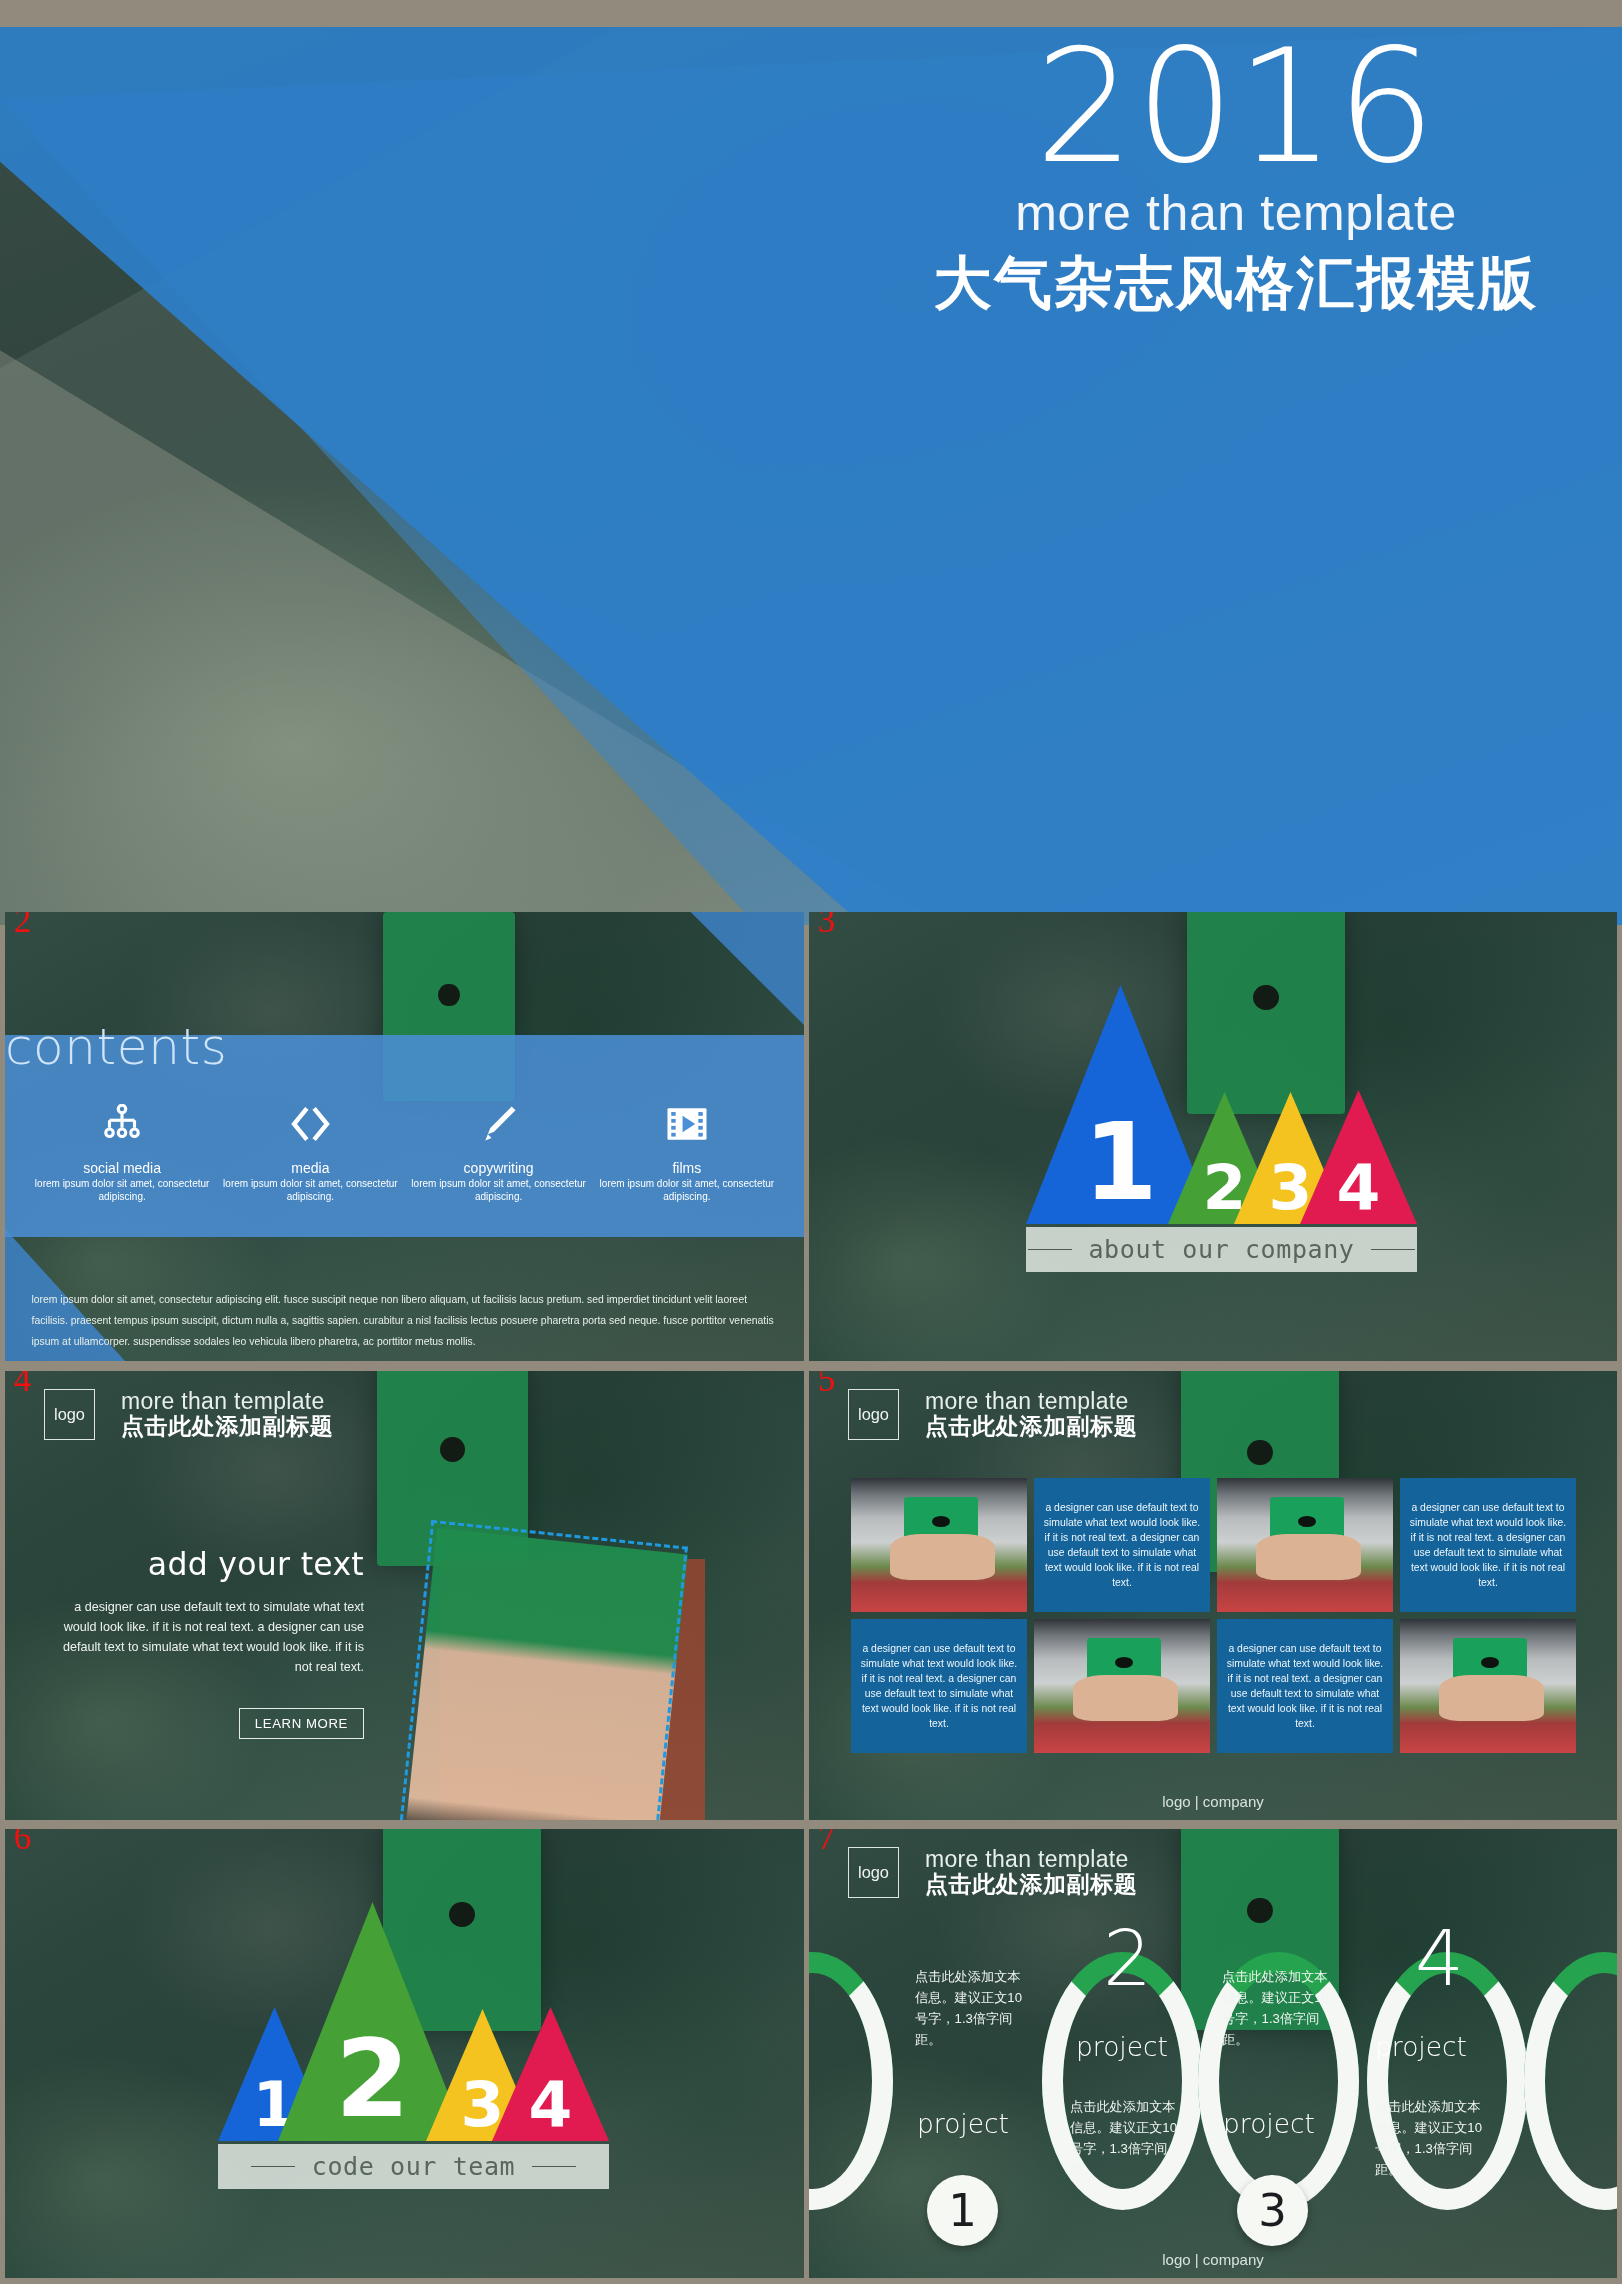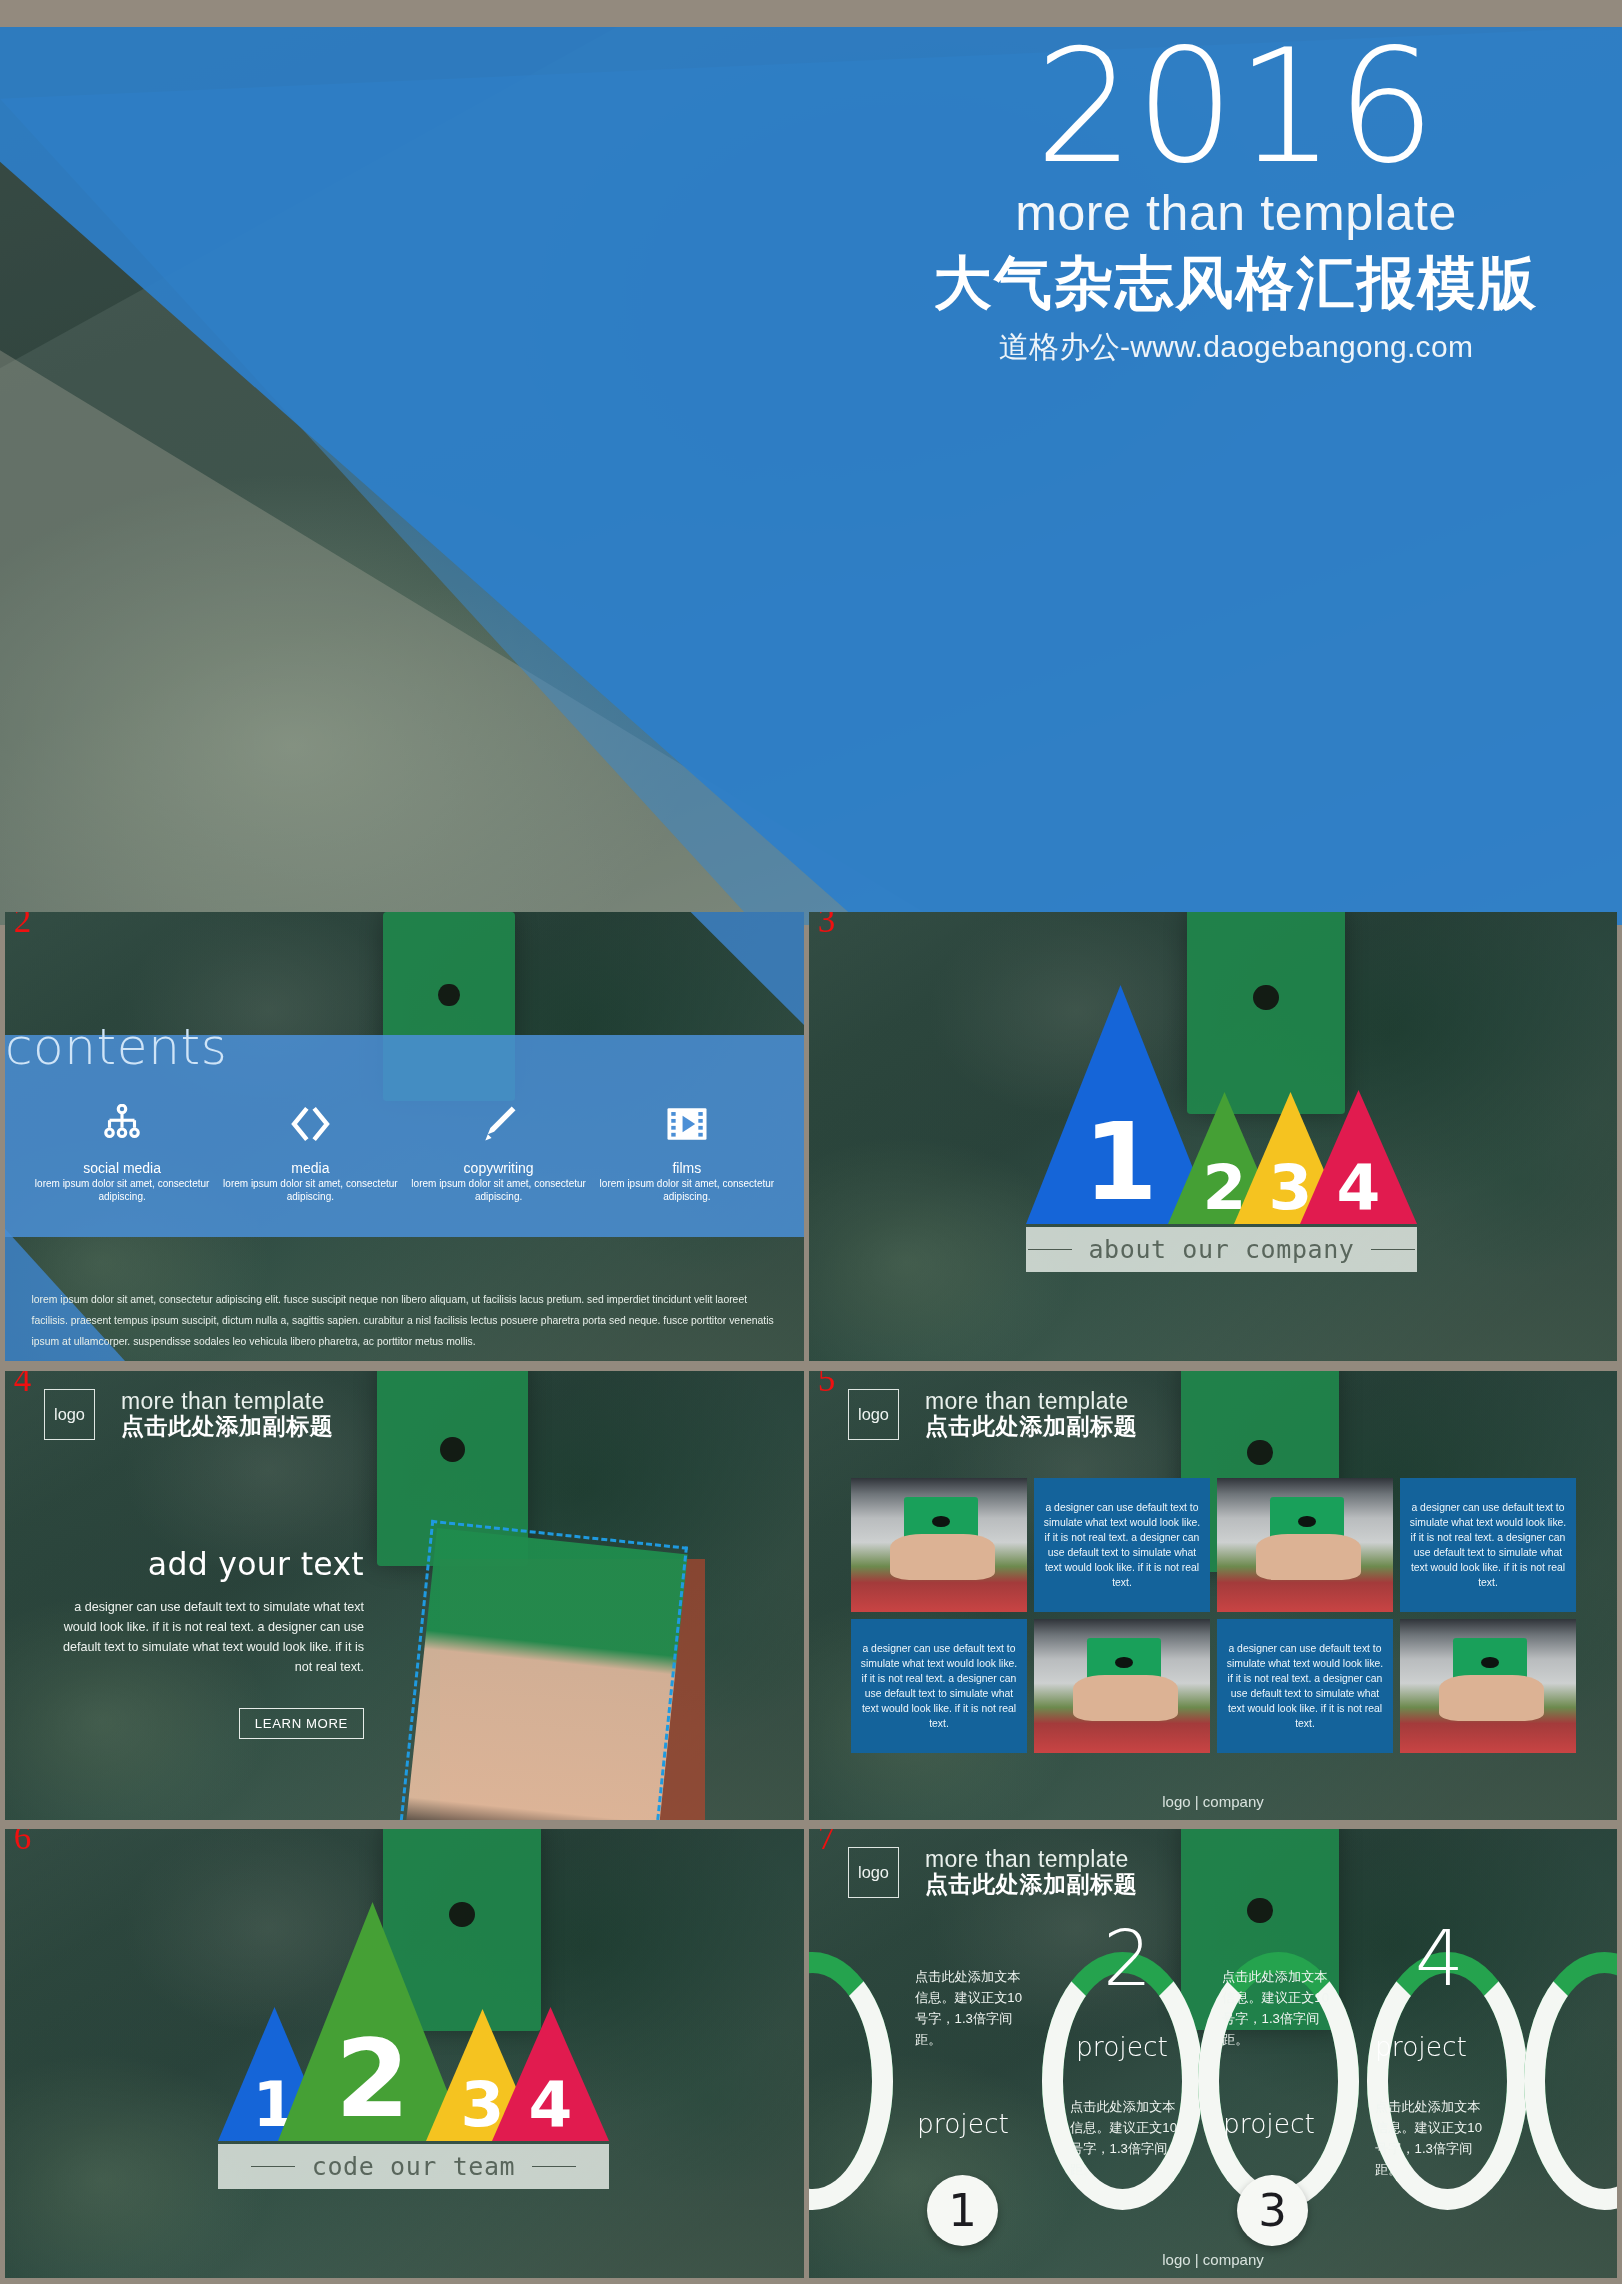--- a/index.html
+++ b/index.html
@@ -196,21 +196,20 @@
   <div class="slide" id="s1">
     <div class="cover-photo"></div>
     <div class="dark-tri"></div>
     <div class="grey-tri"></div>
     <div class="blue-tri-mid"></div>
     <div class="blue-tri-top"></div>
     <div class="cover-text">
       <div class="year">2016</div>
       <div class="mtt">more than template</div>
       <div class="cn-title">大气杂志风格汇报模版</div>
-      <div class="url">道格办公-www.daogebangong.com</div>
     </div>
   </div>
 
   <div class="slide" id="s2">
     <div class="photo"></div>
     <div class="phone" style="left:378px;top:0;width:132px;height:189px;">
         <div class="lens"></div>
       </div>
     <div class="corner"></div>
     <div class="corner2"></div>

